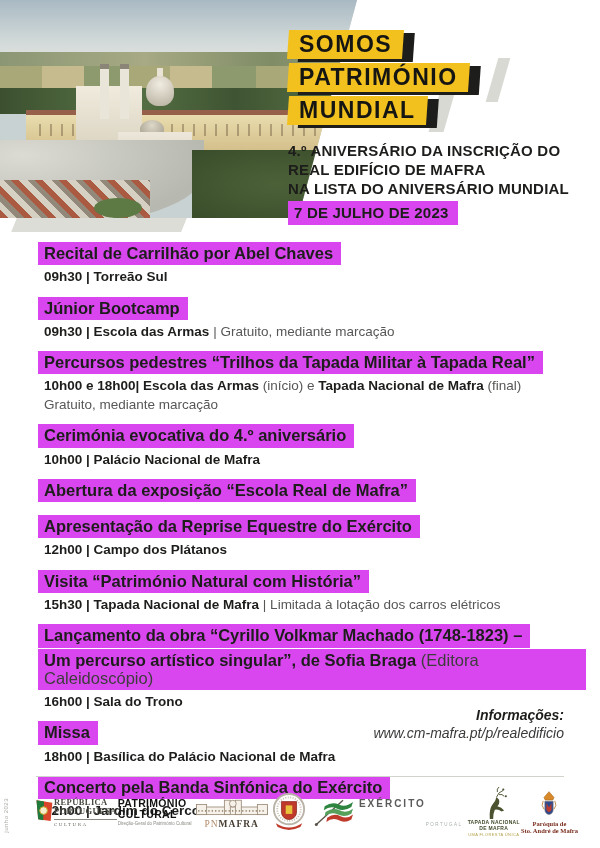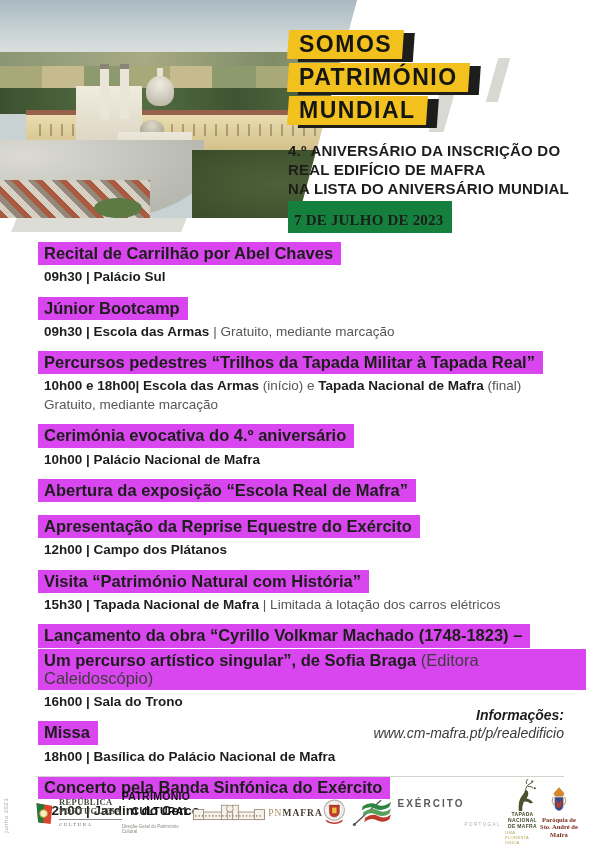--- a/index.html
+++ b/index.html
@@ -33,48 +33,48 @@
   .tline{position:absolute;left:288px;height:29px;line-height:29px;padding:0 11px;
          background:#f2c11e;color:#151513;font-weight:800;font-size:23px;letter-spacing:1.5px;
          transform:skewX(-4deg);box-shadow:11px 3px 0 #1d1d1b;white-space:nowrap;}
   .tline>span{display:inline-block;transform:skewX(4deg);}
   .t1{top:30px;} .t2{top:63px;} .t3{top:96px;}
   .deco{position:absolute;background:#d9d9d4;transform:skewX(-16deg);}
   .deco1{left:492px;top:58px;width:12px;height:44px;}
   .deco2{left:434px;top:94px;width:15px;height:38px;}
 
   .subtitle{position:absolute;left:288px;top:141px;font-weight:800;font-size:15px;line-height:19px;letter-spacing:.2px;}
-  .datebox{display:inline-block;margin-top:3px;background:#15803d;padding:10px 9px 3px 6px;font-weight:800;font-size:15px;font-family:Liberation Serif, serif;}
+  .datebox{display:inline-block;margin-top:3px;background:#d946ef;padding:2px 9px 3px 6px;font-weight:800;font-size:15px;}
 
   
   .events{position:absolute;left:38px;top:242px;width:548px;}
   .event{margin-bottom:12px;}
   .ev-titlerow{line-height:1;}
   .hl{display:inline-block;background:#d946ef;padding:2px 8px 3px 6px;font-weight:800;font-size:16.5px;line-height:1.1;margin-bottom:1px;}
   .hl .sr{font-weight:400;color:#3d3d3b;}
   .ev-detail{padding-left:6px;margin-top:3px;font-size:13.5px;line-height:15.5px;}
   .sb{font-weight:700;color:#1d1d1b;}
   .sr{font-weight:400;color:#575756;}
 
   
   .info{position:absolute;right:36px;top:707px;text-align:right;font-style:italic;}
   .info-label{font-weight:800;font-size:14px;}
   .info-url{font-size:14px;color:#3a3a38;margin-top:2px;}
 
   
   .divider{position:absolute;left:36px;right:36px;top:776px;height:1px;background:#d2d2cd;}
   .footer{position:absolute;left:34px;right:22px;top:783px;height:58px;display:flex;align-items:center;justify-content:space-between;}
-  .logo{display:flex;align-items:flex-end;gap:5px;}
+  .logo{display:flex;align-items:flex-start;}
   .rp-text{display:flex;flex-direction:column;font-family:"Liberation Serif",serif;color:#4a4a44;}
   .rp-l{font-size:8.5px;font-weight:700;letter-spacing:.4px;line-height:9.5px;}
   .rp-cap{font-size:5px;letter-spacing:1.5px;border-top:.5px solid #8a8a82;margin-top:2px;padding-top:2px;color:#6a6a62;}
   .pc-text{display:flex;flex-direction:column;}
   .pc-l{font-size:10.5px;font-weight:800;letter-spacing:.3px;line-height:10.5px;color:#111;}
   .pc-cap{font-size:4.5px;color:#8a8a84;margin-top:2px;}
-  .pn{display:flex;flex-direction:row;align-items:center;}
+  .pn{display:flex;flex-direction:column;align-items:center;}
   .pn-label{font-family:"Liberation Serif",serif;font-size:9.5px;letter-spacing:1px;margin-top:1px;}
   .pn-light{color:#b08968;} .pn-dark{color:#473e33;font-weight:700;}
   .ex{display:flex;flex-direction:row;align-items:flex-start;}
   .ex-label{font-size:10px;letter-spacing:2px;color:#5a5a58;font-weight:700;margin-top:1px;}
   .ex-cap{font-size:4.5px;letter-spacing:1.5px;color:#a8b0a8;align-self:flex-end;margin-right:4px;}
   .tp{display:flex;flex-direction:column;align-items:center;}
   .tp-l{font-size:5px;font-weight:700;color:#3f4a2a;letter-spacing:.3px;line-height:6px;text-align:center;}
   .tp-cap{font-size:4px;color:#b5a24a;letter-spacing:.4px;margin-top:1.5px;}
   .pq{display:flex;flex-direction:column;align-items:center;}
   .pq-l{font-family:"Liberation Serif",serif;font-size:6.5px;font-weight:700;color:#7a2e1e;line-height:7.5px;text-align:center;}
@@ -118,21 +118,21 @@
     <div>4.º ANIVERSÁRIO DA INSCRIÇÃO DO</div>
     <div>REAL EDIFÍCIO DE MAFRA</div>
     <div>NA LISTA DO ANIVERSÁRIO MUNDIAL</div>
     <div class="datebox">7 DE JULHO DE 2023</div>
   </div>
 
   <div class="events">
 
     <div class="event">
       <div class="ev-titlerow"><span class="hl"><span class="sb">Recital de Carrilhão por Abel Chaves</span></span></div>
-      <div class="ev-detail"><span class="sb">09h30 | Palácio Sul</span></div>
+      <div class="ev-detail"><span class="sb">09h30 | Torreão Sul</span></div>
     </div>
 
     <div class="event">
       <div class="ev-titlerow"><span class="hl"><span class="sb">Júnior Bootcamp</span></span></div>
       <div class="ev-detail"><span class="sb">09h30 | Escola das Armas</span><span class="sr"> | Gratuito, mediante marcação</span></div>
     </div>
 
     <div class="event">
       <div class="ev-titlerow"><span class="hl"><span class="sb">Percursos pedestres “Trilhos da Tapada Militar à Tapada Real”</span></span></div>
       <div class="ev-detail"><span class="sb">10h00 e 18h00| Escola das Armas </span><span class="sr">(início) e </span><span class="sb">Tapada Nacional de Mafra </span><span class="sr">(final)</span></div>

